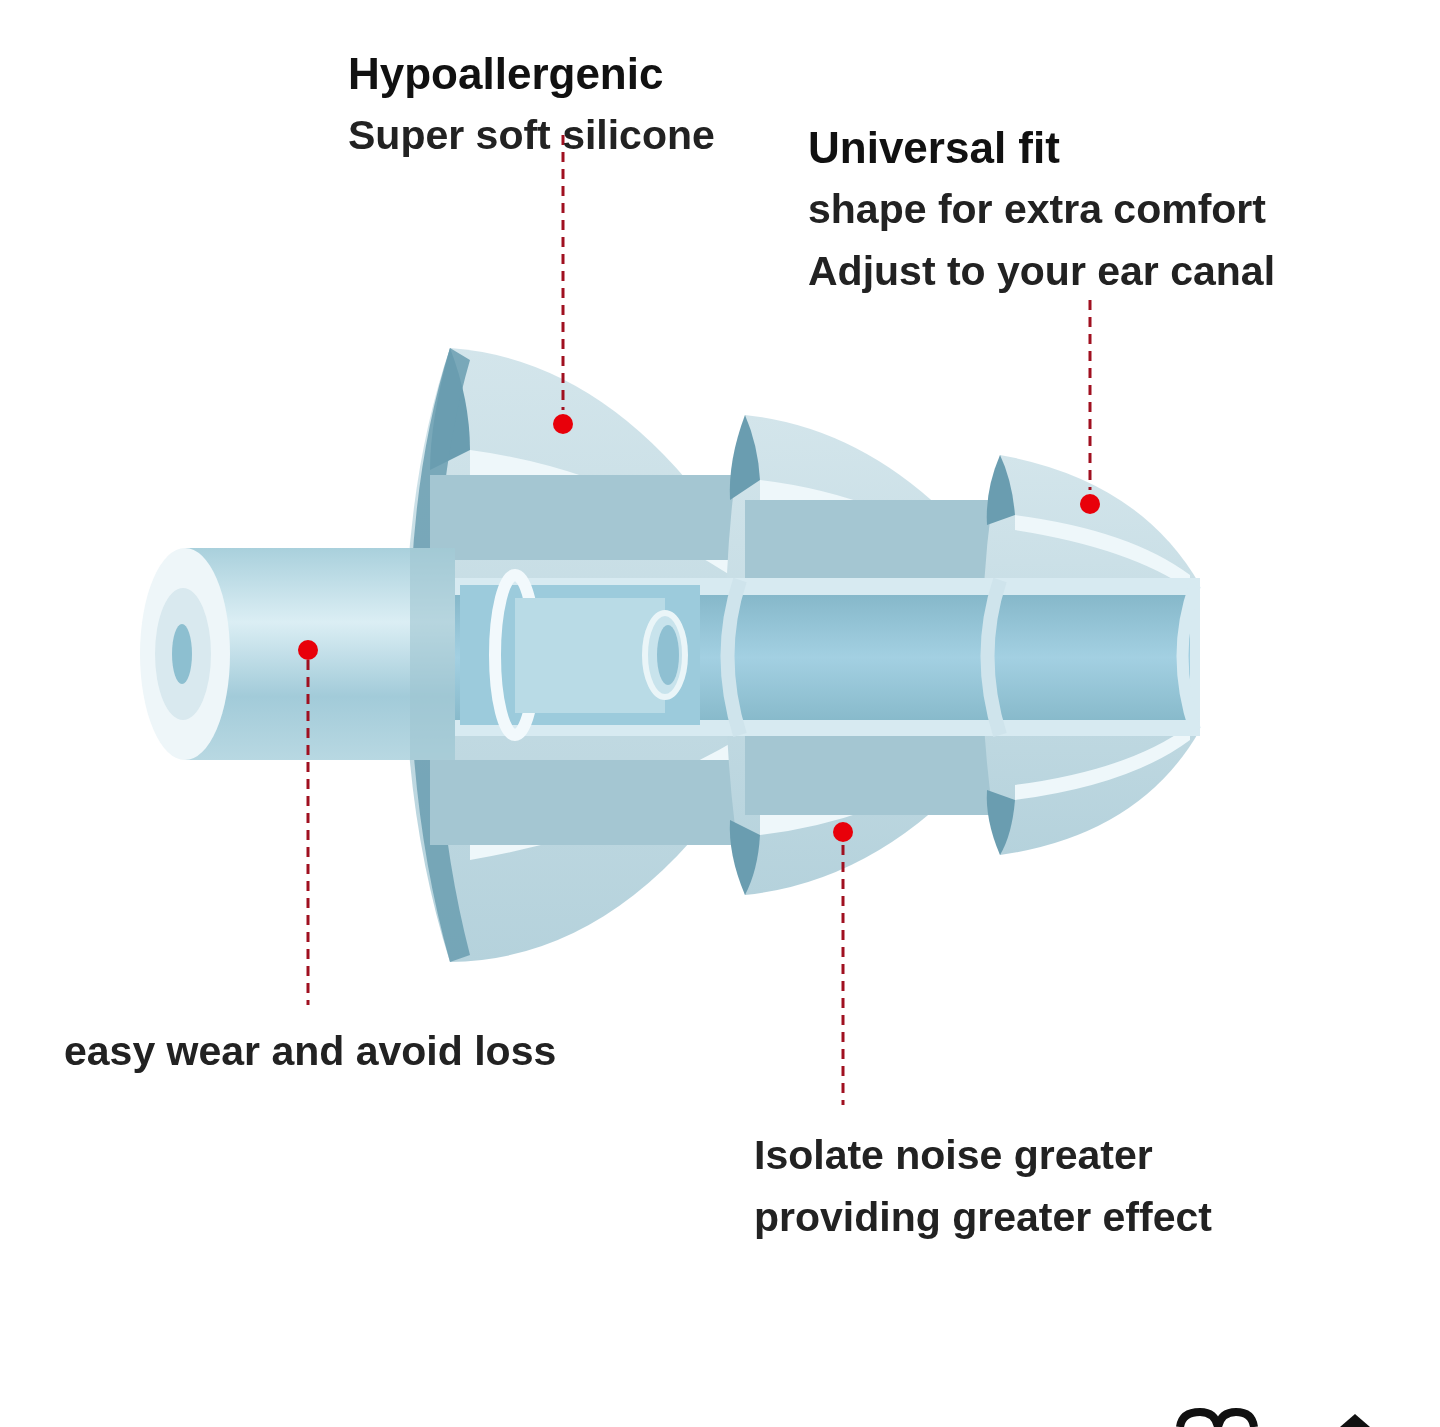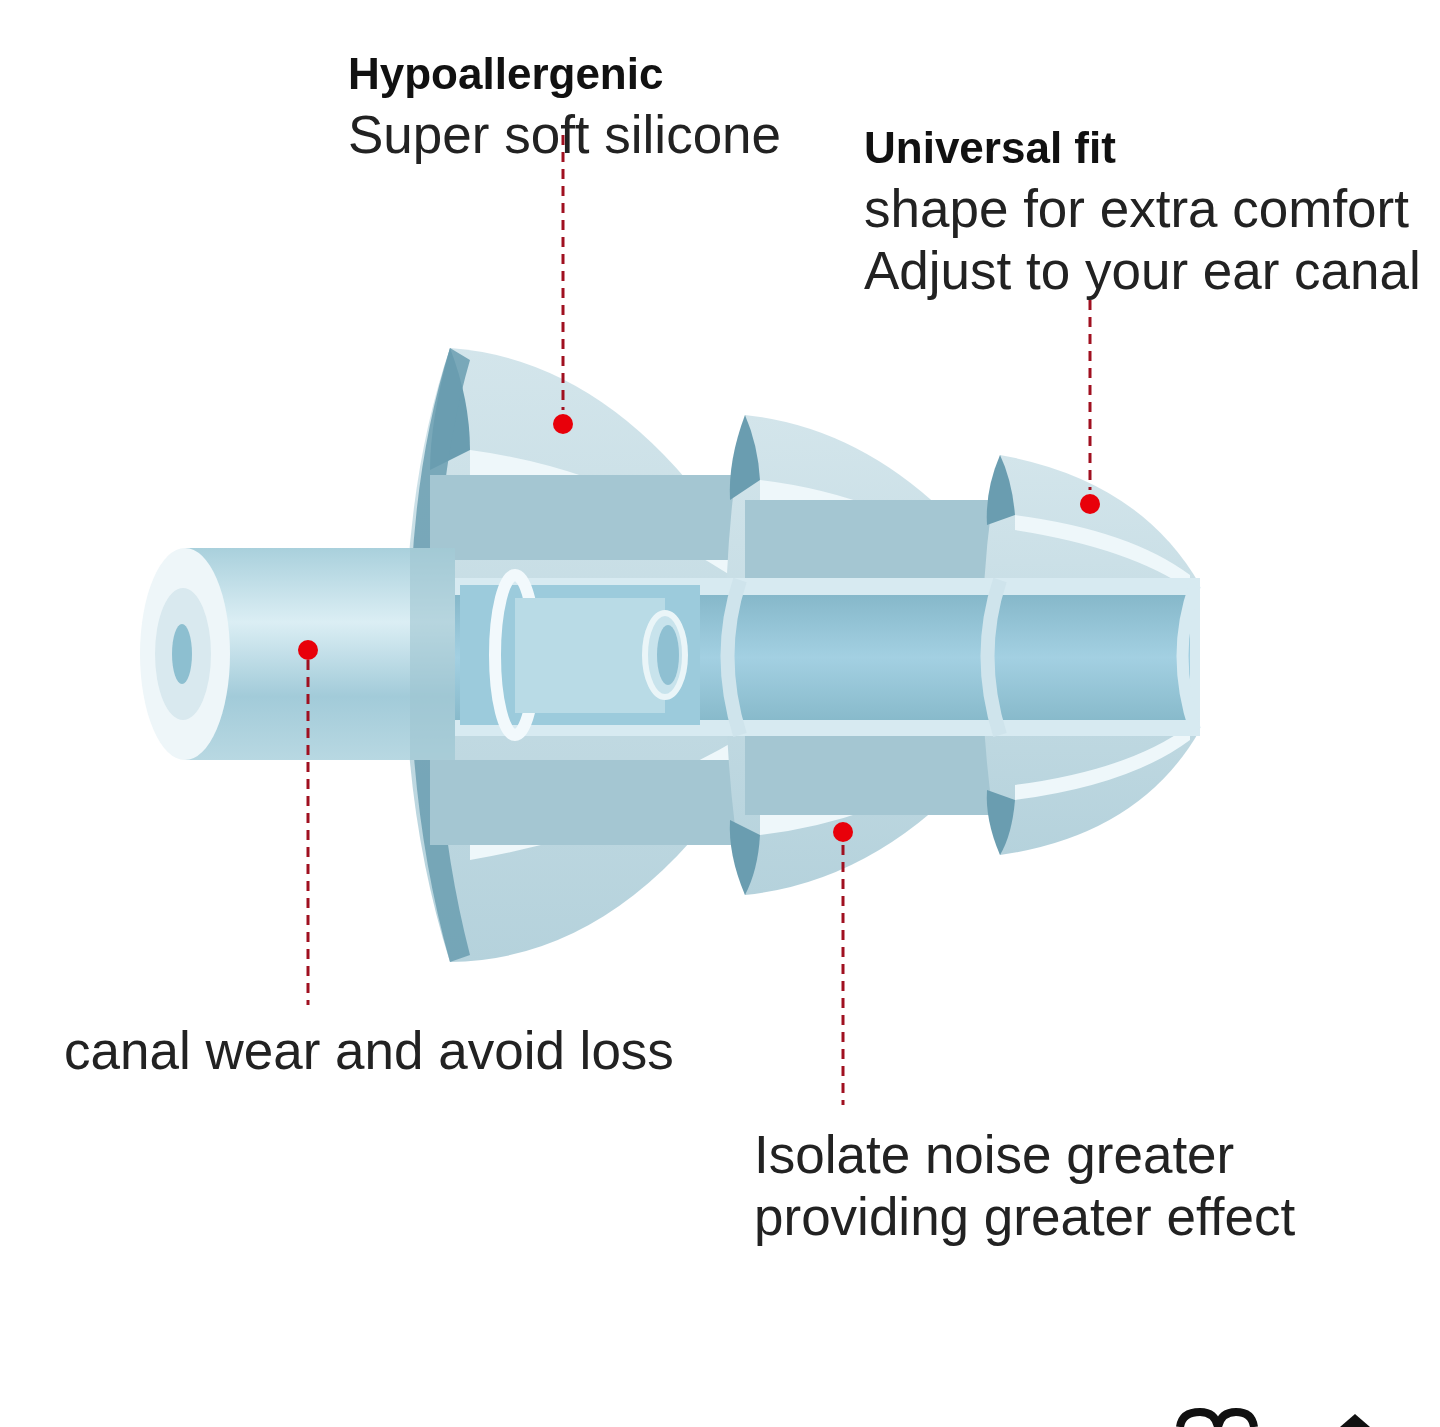--- a/index.html
+++ b/index.html
@@ -1,19 +1,19 @@
 <!DOCTYPE html>
 <html><head>
   <meta charset="utf-8">
   <style>
     html, body { margin:0; padding:0; background:#ffffff; }
     body { width:1440px; height:1427px; position:relative; overflow:hidden; font-family:"Liberation Sans", sans-serif; color:#1a1a1a; }
     .callout { position:absolute; }
     .callout .title { font-size:44px; font-weight:bold; line-height:60px; color:#111; white-space:nowrap; }
-    .callout .desc { font-size:53px; font-weight:normal; line-height:62px; color:#222; white-space:nowrap; }
+    .callout .desc { font-size:41px; font-weight:bold; line-height:62px; color:#222; white-space:nowrap; }
     #illustration { position:absolute; left:0; top:0; width:1440px; height:1427px; }
   </style>
 </head>
 <body>
 
 <svg id="illustration" viewBox="0 0 1440 1427" xmlns="http://www.w3.org/2000/svg">
   <defs>
     <linearGradient id="stemGrad" x1="0" y1="0" x2="0" y2="1">
       <stop offset="0" stop-color="#a9d0dc"></stop>
       <stop offset="0.35" stop-color="#dbeef4"></stop>
@@ -101,26 +101,26 @@
     <path d="M1180 1427 Q1182 1412 1200 1412 Q1215 1412 1218 1427 M1218 1427 Q1221 1412 1236 1412 Q1252 1412 1254 1427" stroke="#111" stroke-width="8" fill="none"></path>
     <path d="M1340 1427 L1355 1414 L1370 1427 Z" fill="#111"></path>
   </g>
 </svg>
 
 <div class="callout" style="left:348px; top:0px;margin-top:44px;">
   <div class="title">Hypoallergenic</div>
   <div class="desc">Super soft silicone</div>
 </div>
 
-<div class="callout" style="left:864px; top:118px;">
+<div class="callout" style="left:808px; top:118px;">
   <div class="title">Universal fit</div>
   <div class="desc">shape for extra comfort</div>
   <div class="desc">Adjust to your ear canal</div>
 </div>
 
 <div class="callout" style="left:64px; top:1020px;">
-  <div class="desc">canal wear and avoid loss</div>
+  <div class="desc">easy wear and avoid loss</div>
 </div>
 
 <div class="callout" style="left:754px; top:1124px;">
   <div class="desc">Isolate noise greater</div>
   <div class="desc">providing greater effect</div>
 </div>
 
 </body></html>

